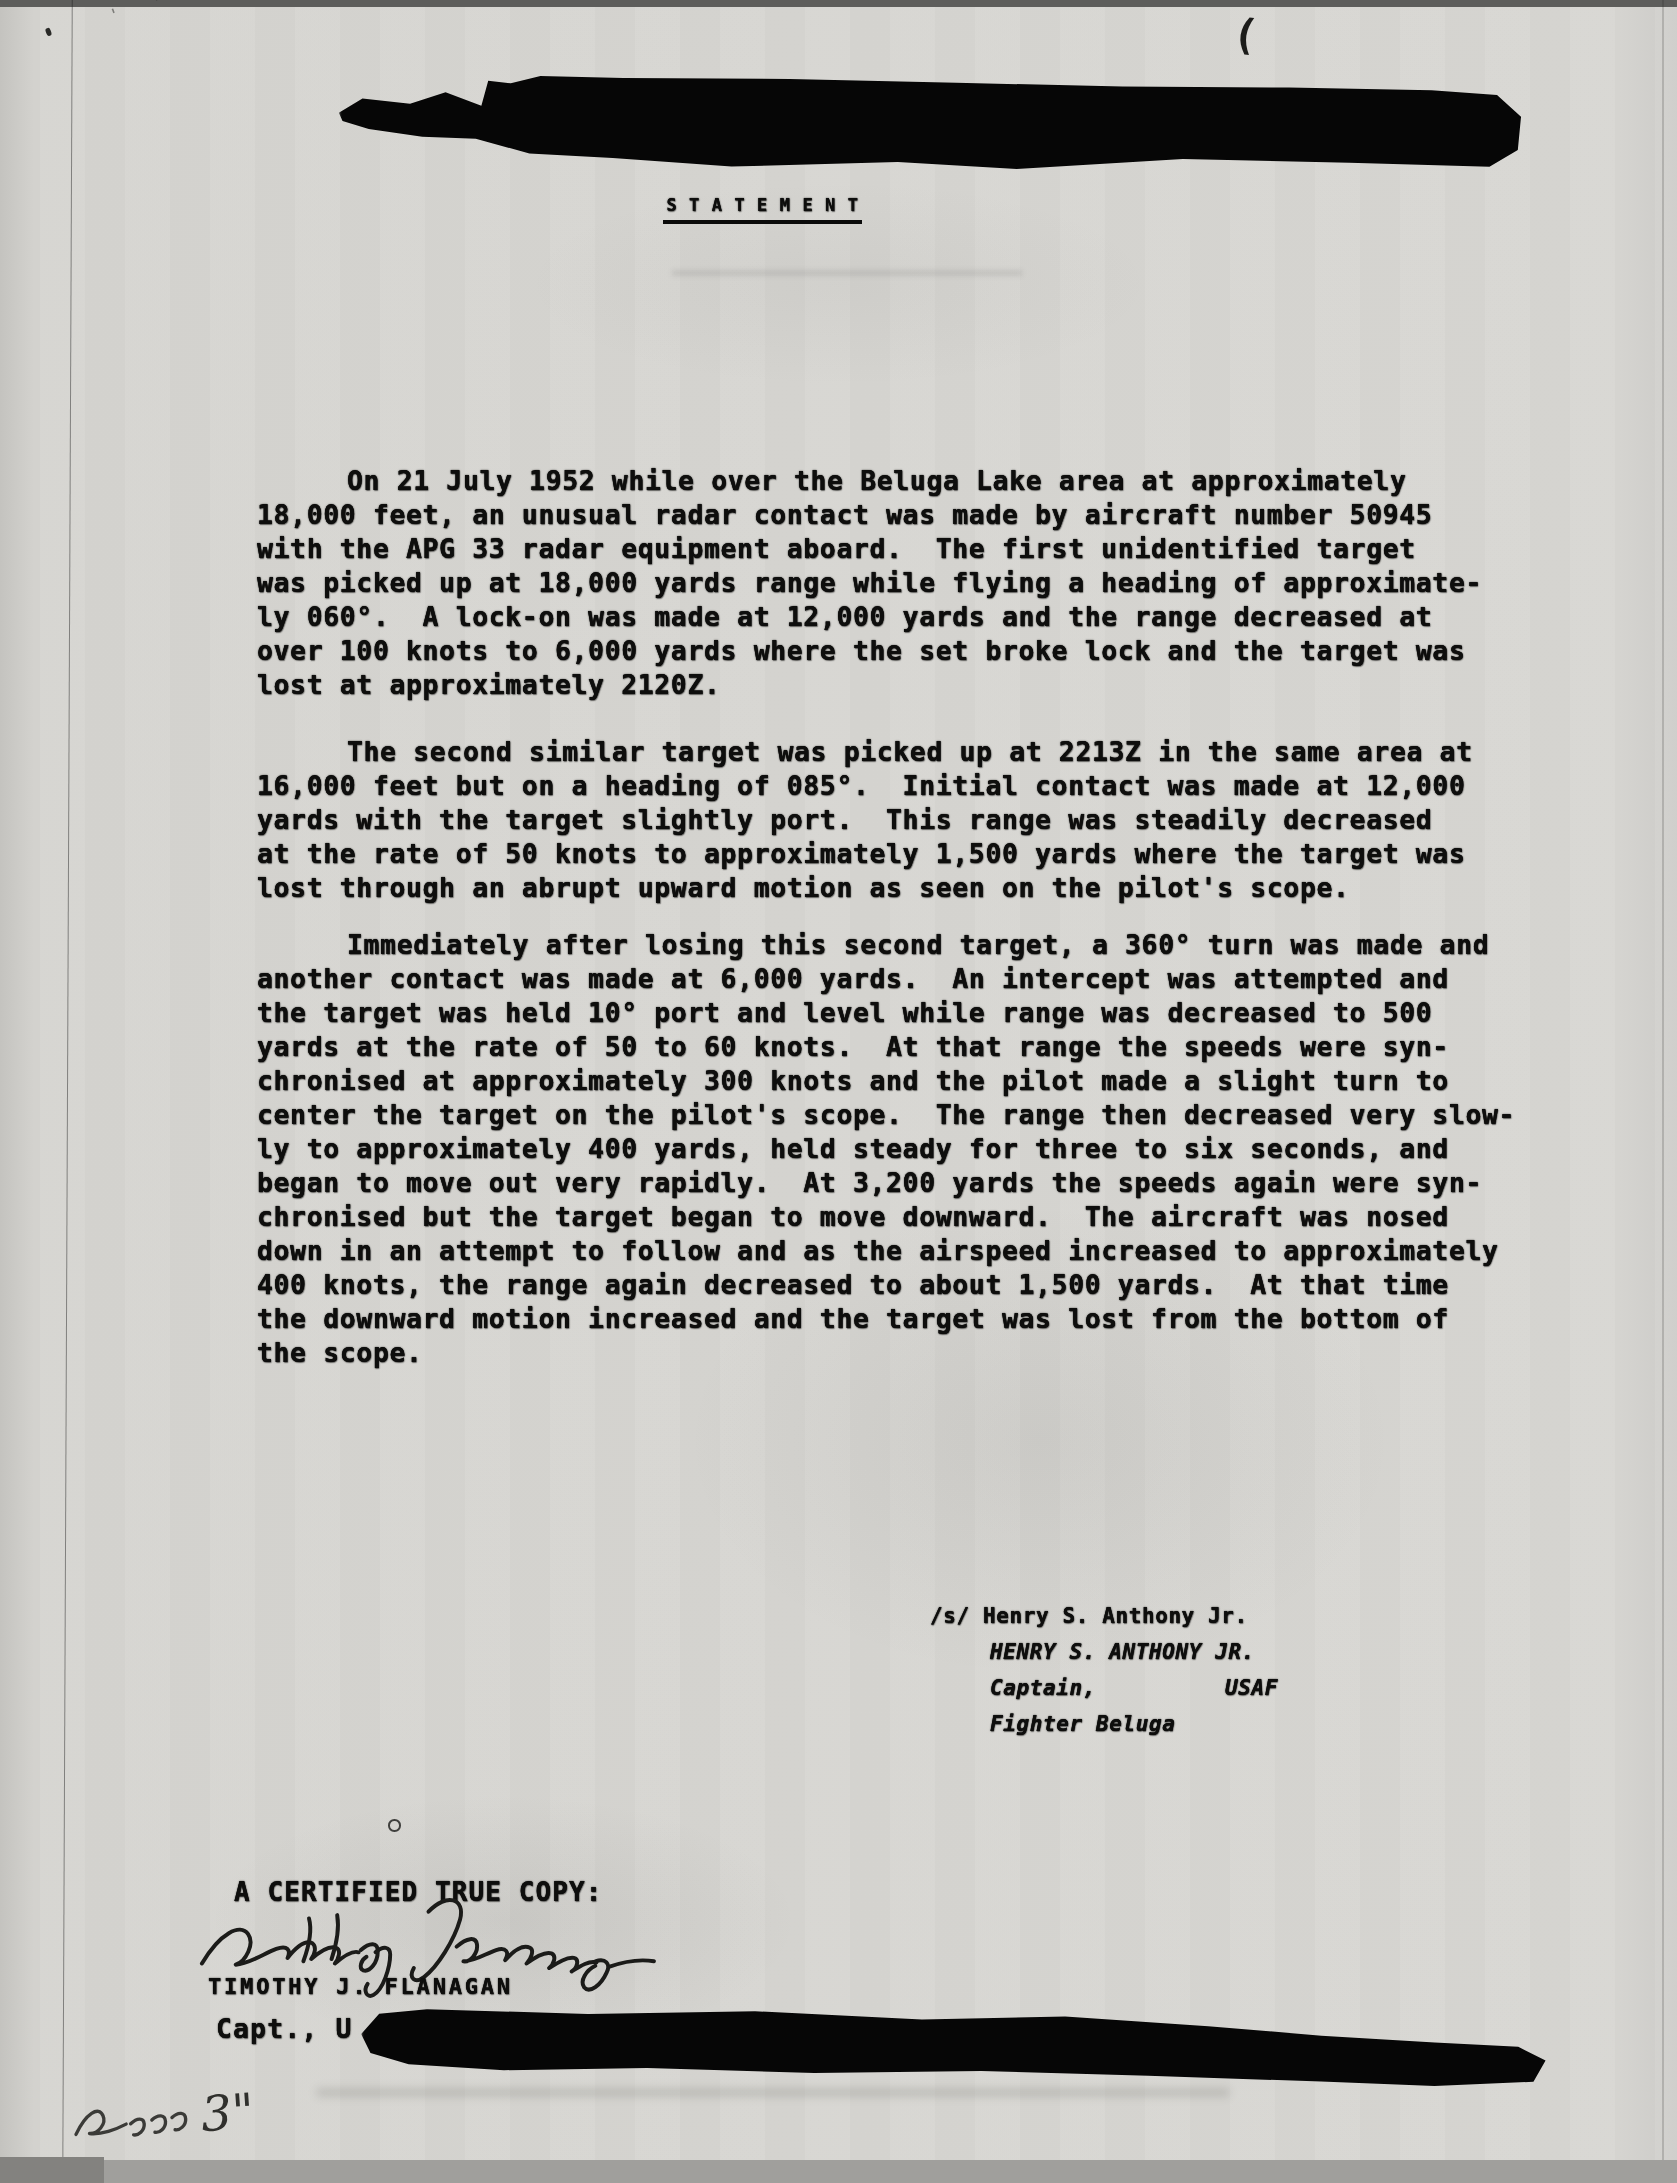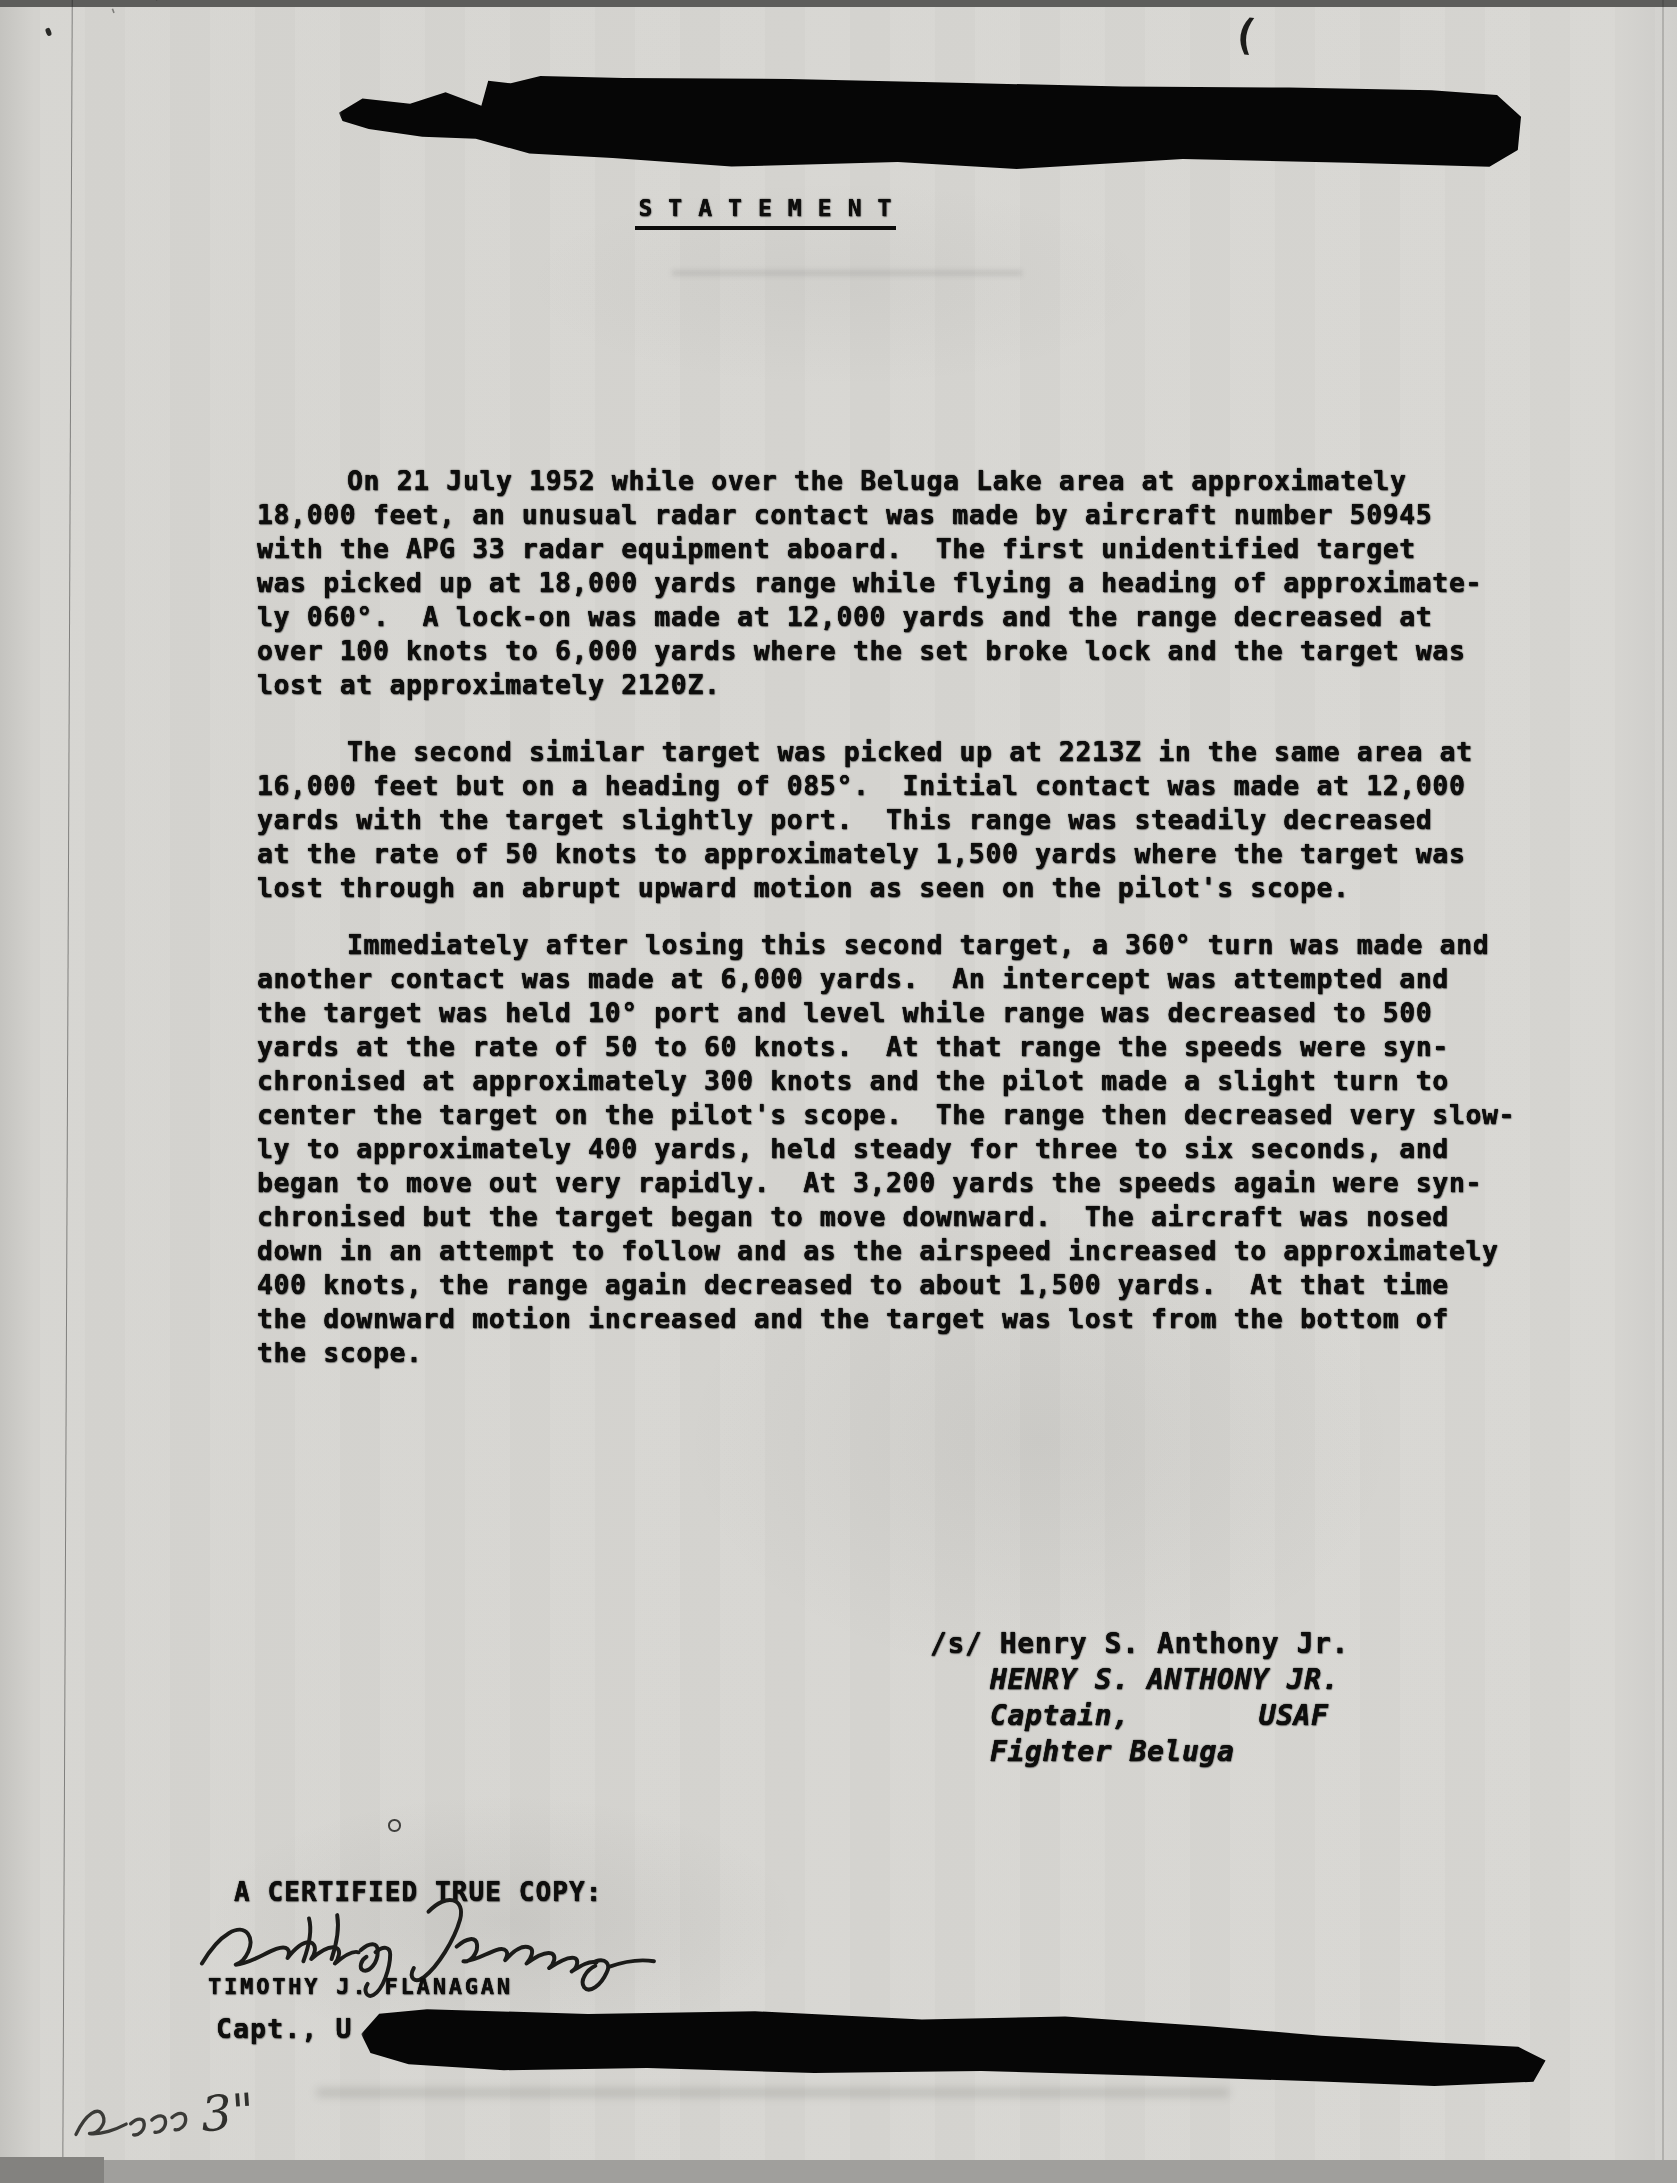--- a/index.html
+++ b/index.html
@@ -21,28 +21,28 @@
     font-weight:bold;
     text-shadow:0 0 1.7px rgba(12,12,10,.8), 0 0 0.6px rgba(0,0,0,.95), 0.6px 0.6px 1.1px rgba(10,10,10,.45);
   }
   .para{
     position:absolute;left:257px;width:1332px;
     font-size:26.5px;line-height:34px;letter-spacing:0.6px;
     white-space:pre-wrap;
     text-indent:90px;
   }
   .title{
-    position:absolute;left:635px;top:195px;
-    font-size:23px;letter-spacing:1.1px;
+    position:absolute;left:663px;top:195px;
+    font-size:17px;letter-spacing:1.1px;
     border-bottom:4.5px solid #0b0b0a;
     padding:0 3.4px 4.5px 3.4px;
   }
   .sig-block{
     position:absolute;left:930px;top:1598px;
-    font-size:28px;line-height:36px;letter-spacing:0.6px;margin-top:28px;
+    font-size:21px;line-height:36px;letter-spacing:0.6px;
   }
   .sig-block .ind{padding-left:60px;font-style:italic;}
   .sig-block .svc{margin-left:129px;}
   .cert-label{
     position:absolute;left:234px;top:1841px;
     font-size:26px;letter-spacing:1.1px;margin-top:36px;
   }
   .typed-name2{
     position:absolute;left:208px;top:1974px;
     font-size:22px;letter-spacing:2.8px;

